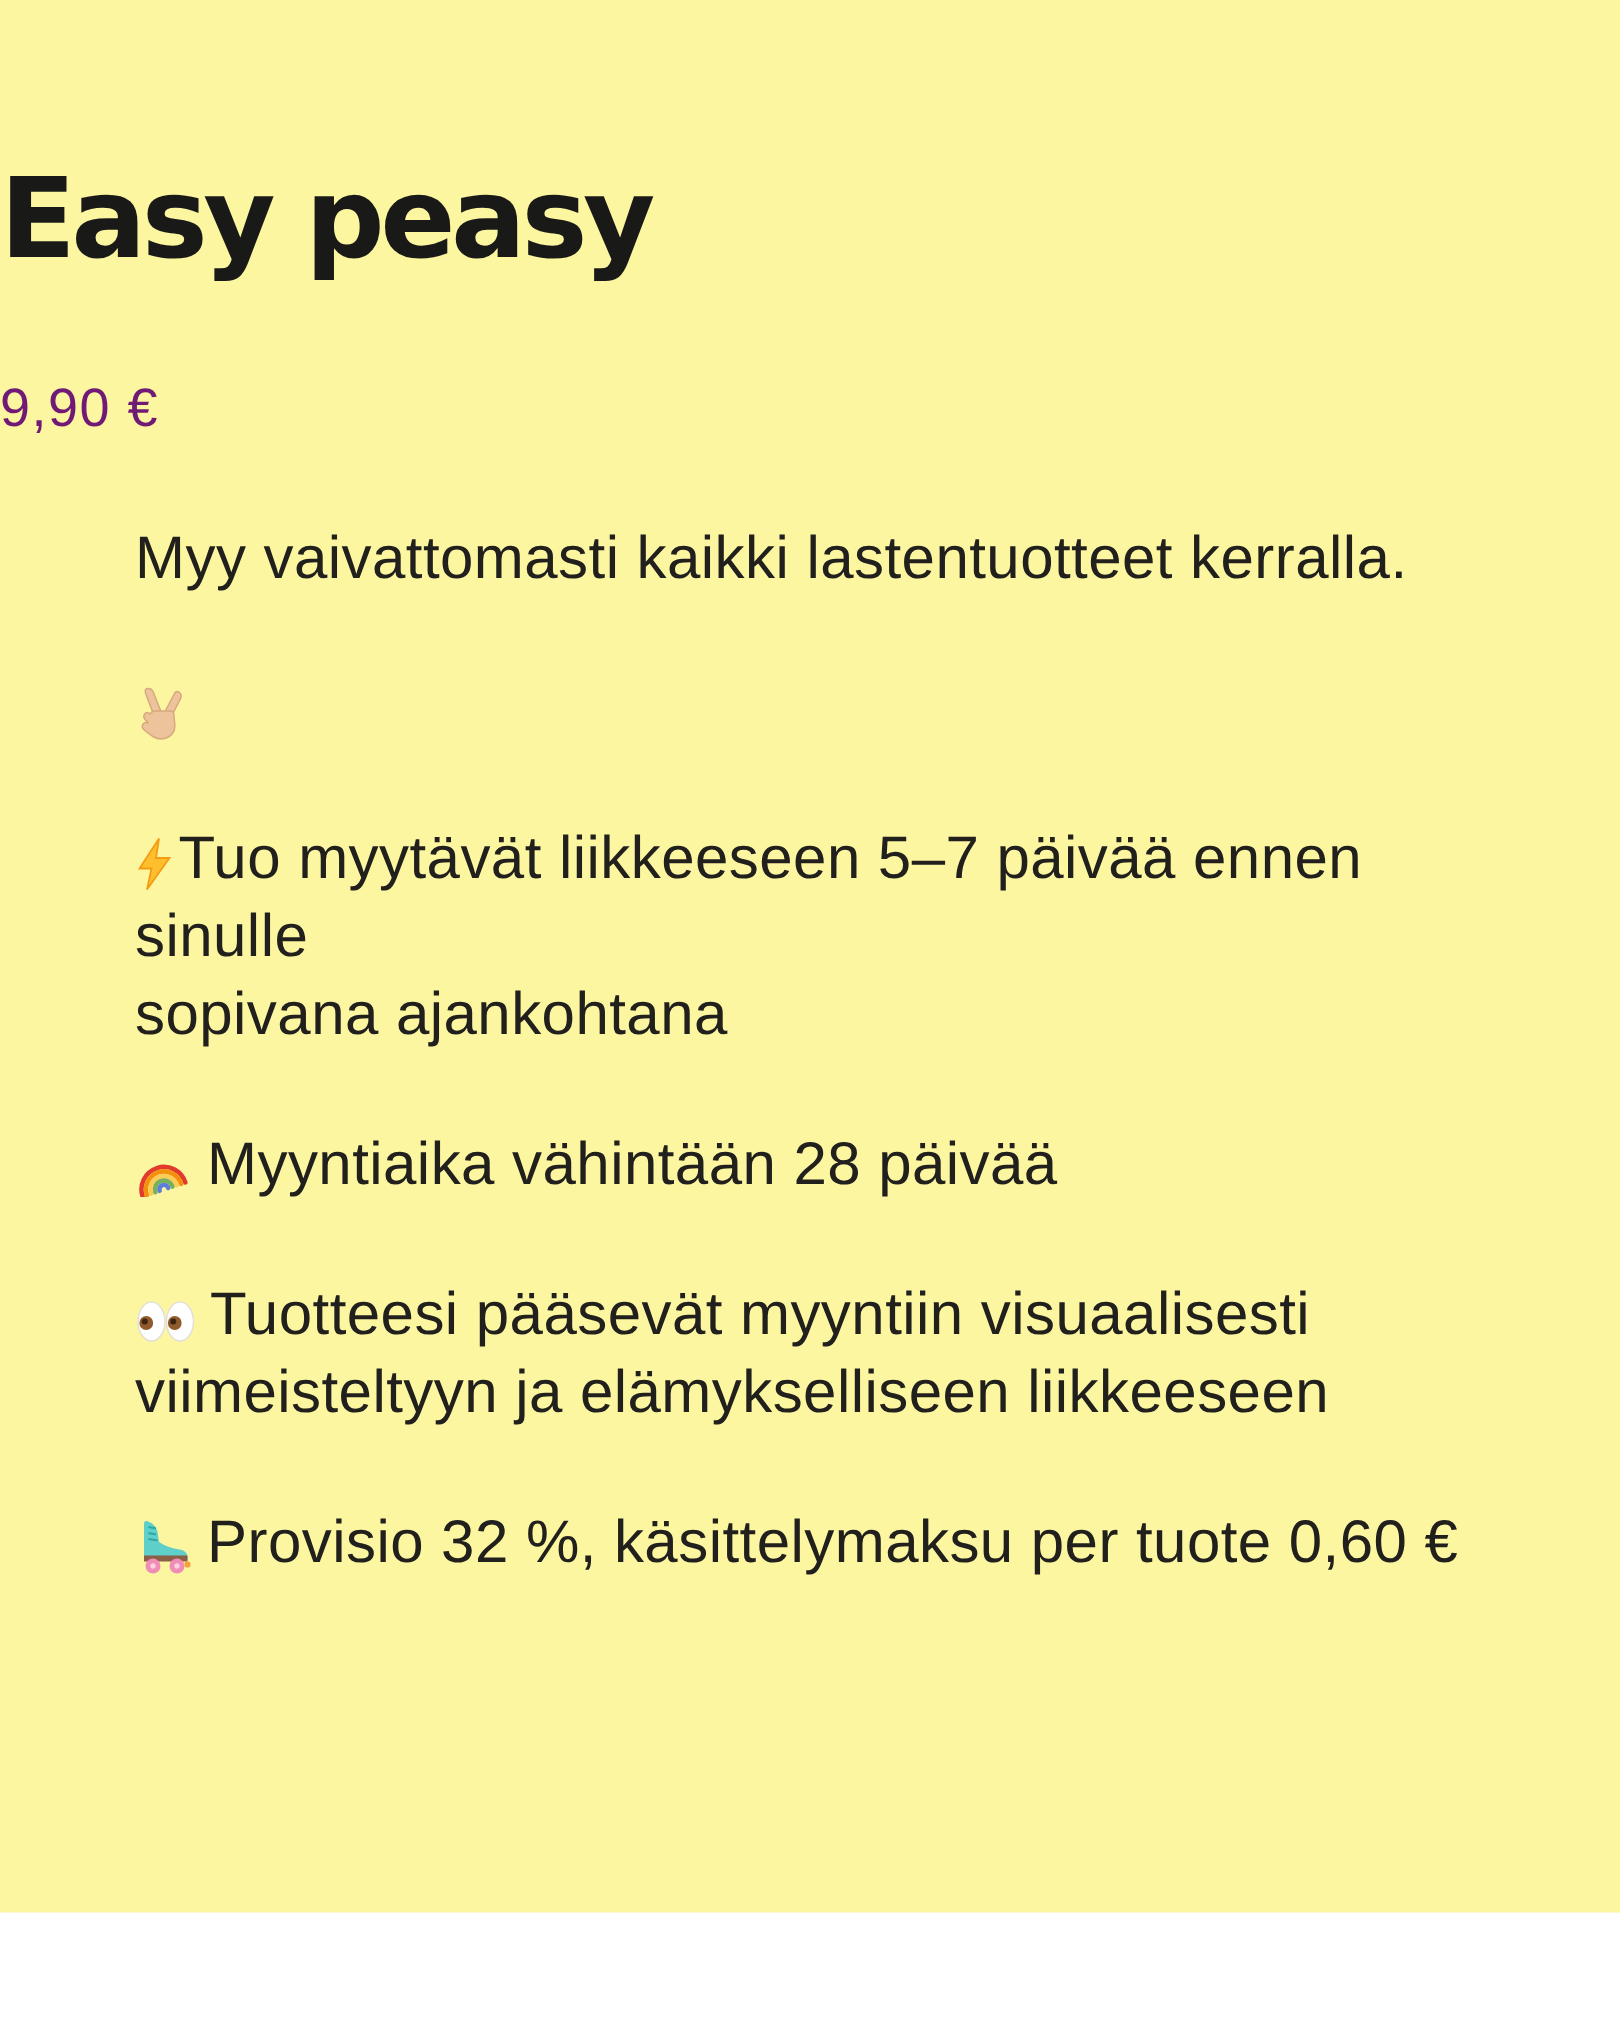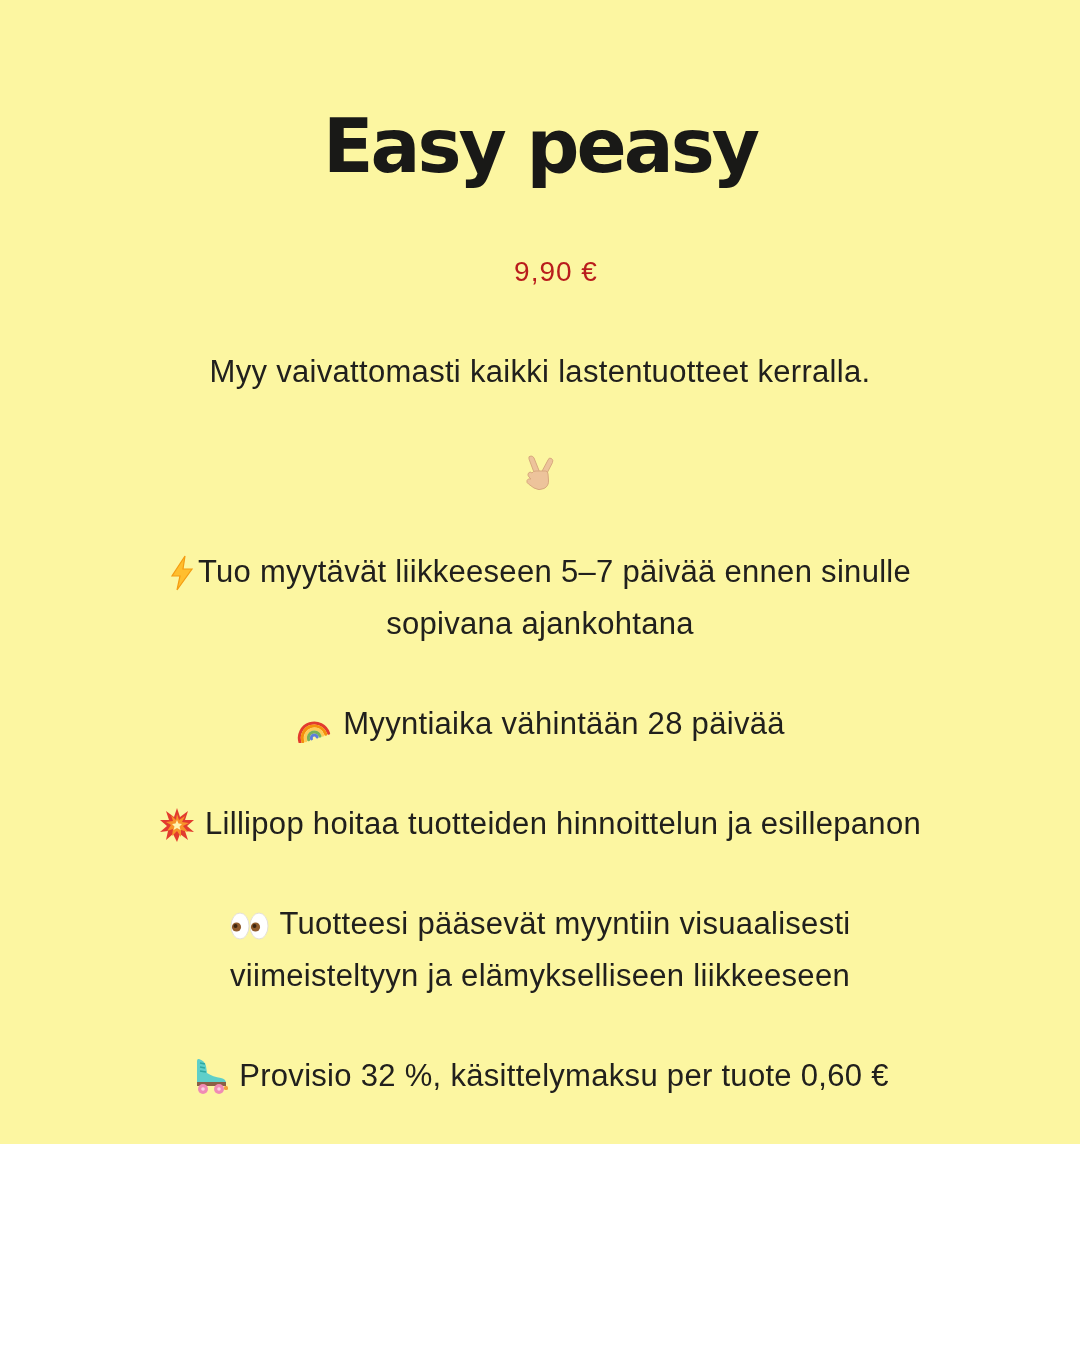--- a/index.html
+++ b/index.html
@@ -2,49 +2,47 @@
 <html><head>
 <meta charset="utf-8">
 <style>
   html, body { margin: 0; padding: 0; }
   body {
     width: 1080px; height: 1350px;
     font-family: "Liberation Sans", "DejaVu Sans", sans-serif;
     overflow: hidden;
   }
   .poster {
-    width: 1080px; height: 1144px;
+    width: 1080px; height: 1275px;
     box-sizing: border-box;
     padding-top: 104px;
     background: #FCF6A1;
-    text-align: center;
   }
   .title {
     margin: 0;
     font-family: "DejaVu Sans", sans-serif;
     font-weight: 800;
     font-size: 74px;
     line-height: 84px;
     letter-spacing: -3px;
     color: #191917;
   }
   .title span { display: block; }
   .price {
     margin: 58px 0 0 0;
-    font-size: 28px;
+    font-size: 36px;
     line-height: 52px;
     font-weight: 400;
-    color: #b91c1c;
+    color: #701a75;
     letter-spacing: 1px;
-    padding-left: 32px;
   }
   .intro, .feature {
     margin: 48px auto 0 auto;
     max-width: 900px;
-    font-size: 31px;
+    font-size: 40px;
     line-height: 52px;
     font-weight: 400;
     color: #21201d;
     letter-spacing: 0.3px;
   }
   .ftext { white-space: pre-line; }
   .icon { display: inline-block; margin-right: 10px; }
   .icon.tight { margin-right: 3px; }
   .icon svg { vertical-align: -9px; }
 </style>
@@ -89,29 +87,20 @@
           <path d="M4 31 A15 15 0 0 1 34 31" stroke="#E23B2E" stroke-width="3"></path>
           <path d="M7 31 A12 12 0 0 1 31 31" stroke="#F4900C" stroke-width="3"></path>
           <path d="M10 31 A9 9 0 0 1 28 31" stroke="#FDCB58" stroke-width="3"></path>
           <path d="M13 31 A6 6 0 0 1 25 31" stroke="#78B159" stroke-width="3"></path>
           <path d="M16 31 A3 3 0 0 1 22 31" stroke="#5C7EDC" stroke-width="3"></path>
         </g>
       </svg>
     </span><span class="ftext">Myyntiaika vähintään 28 päivää</span>
   </p>
 
-  <p class="feature">
-    <span class="icon">
-      <svg width="36" height="36" viewBox="0 0 36 36">
-        <polygon fill="#E23B2E" points="18,1 21,10 29,4 26,13 35,13 28,19 35,25 26,24 29,33 21,27 18,35 14,27 7,33 9,24 1,25 8,19 1,13 10,13 7,4 15,10"></polygon>
-        <polygon fill="#F79329" points="18,7 20,13 26,9 23,15 30,16 24,19 29,25 22,23 22,30 18,24 13,29 14,22 8,24 12,18 7,15 14,14 12,8 17,13"></polygon>
-        <polygon fill="#FFF3B0" points="18,13 19.5,16.5 23,17 20.5,19.5 21.5,23 18,21 14.5,23 15.5,19.5 13,17 16.5,16.5"></polygon>
-      </svg>
-    </span><span class="ftext">Lillipop hoitaa tuotteiden hinnoittelun ja esillepanon</span>
-  </p>
 
   <p class="feature">
     <span class="icon">
       <svg width="40" height="34" viewBox="0 0 40 34">
         <ellipse cx="11" cy="17" rx="9" ry="13" fill="#FFFFFF" stroke="#E4E0D8" stroke-width="1"></ellipse>
         <ellipse cx="30" cy="17" rx="9" ry="13" fill="#FFFFFF" stroke="#E4E0D8" stroke-width="1"></ellipse>
         <circle cx="7.5" cy="18" r="4.6" fill="#8F5A2C"></circle>
         <circle cx="26.5" cy="18" r="4.6" fill="#8F5A2C"></circle>
         <circle cx="6.5" cy="17" r="2" fill="#3B2410"></circle>
         <circle cx="25.5" cy="17" r="2" fill="#3B2410"></circle>

